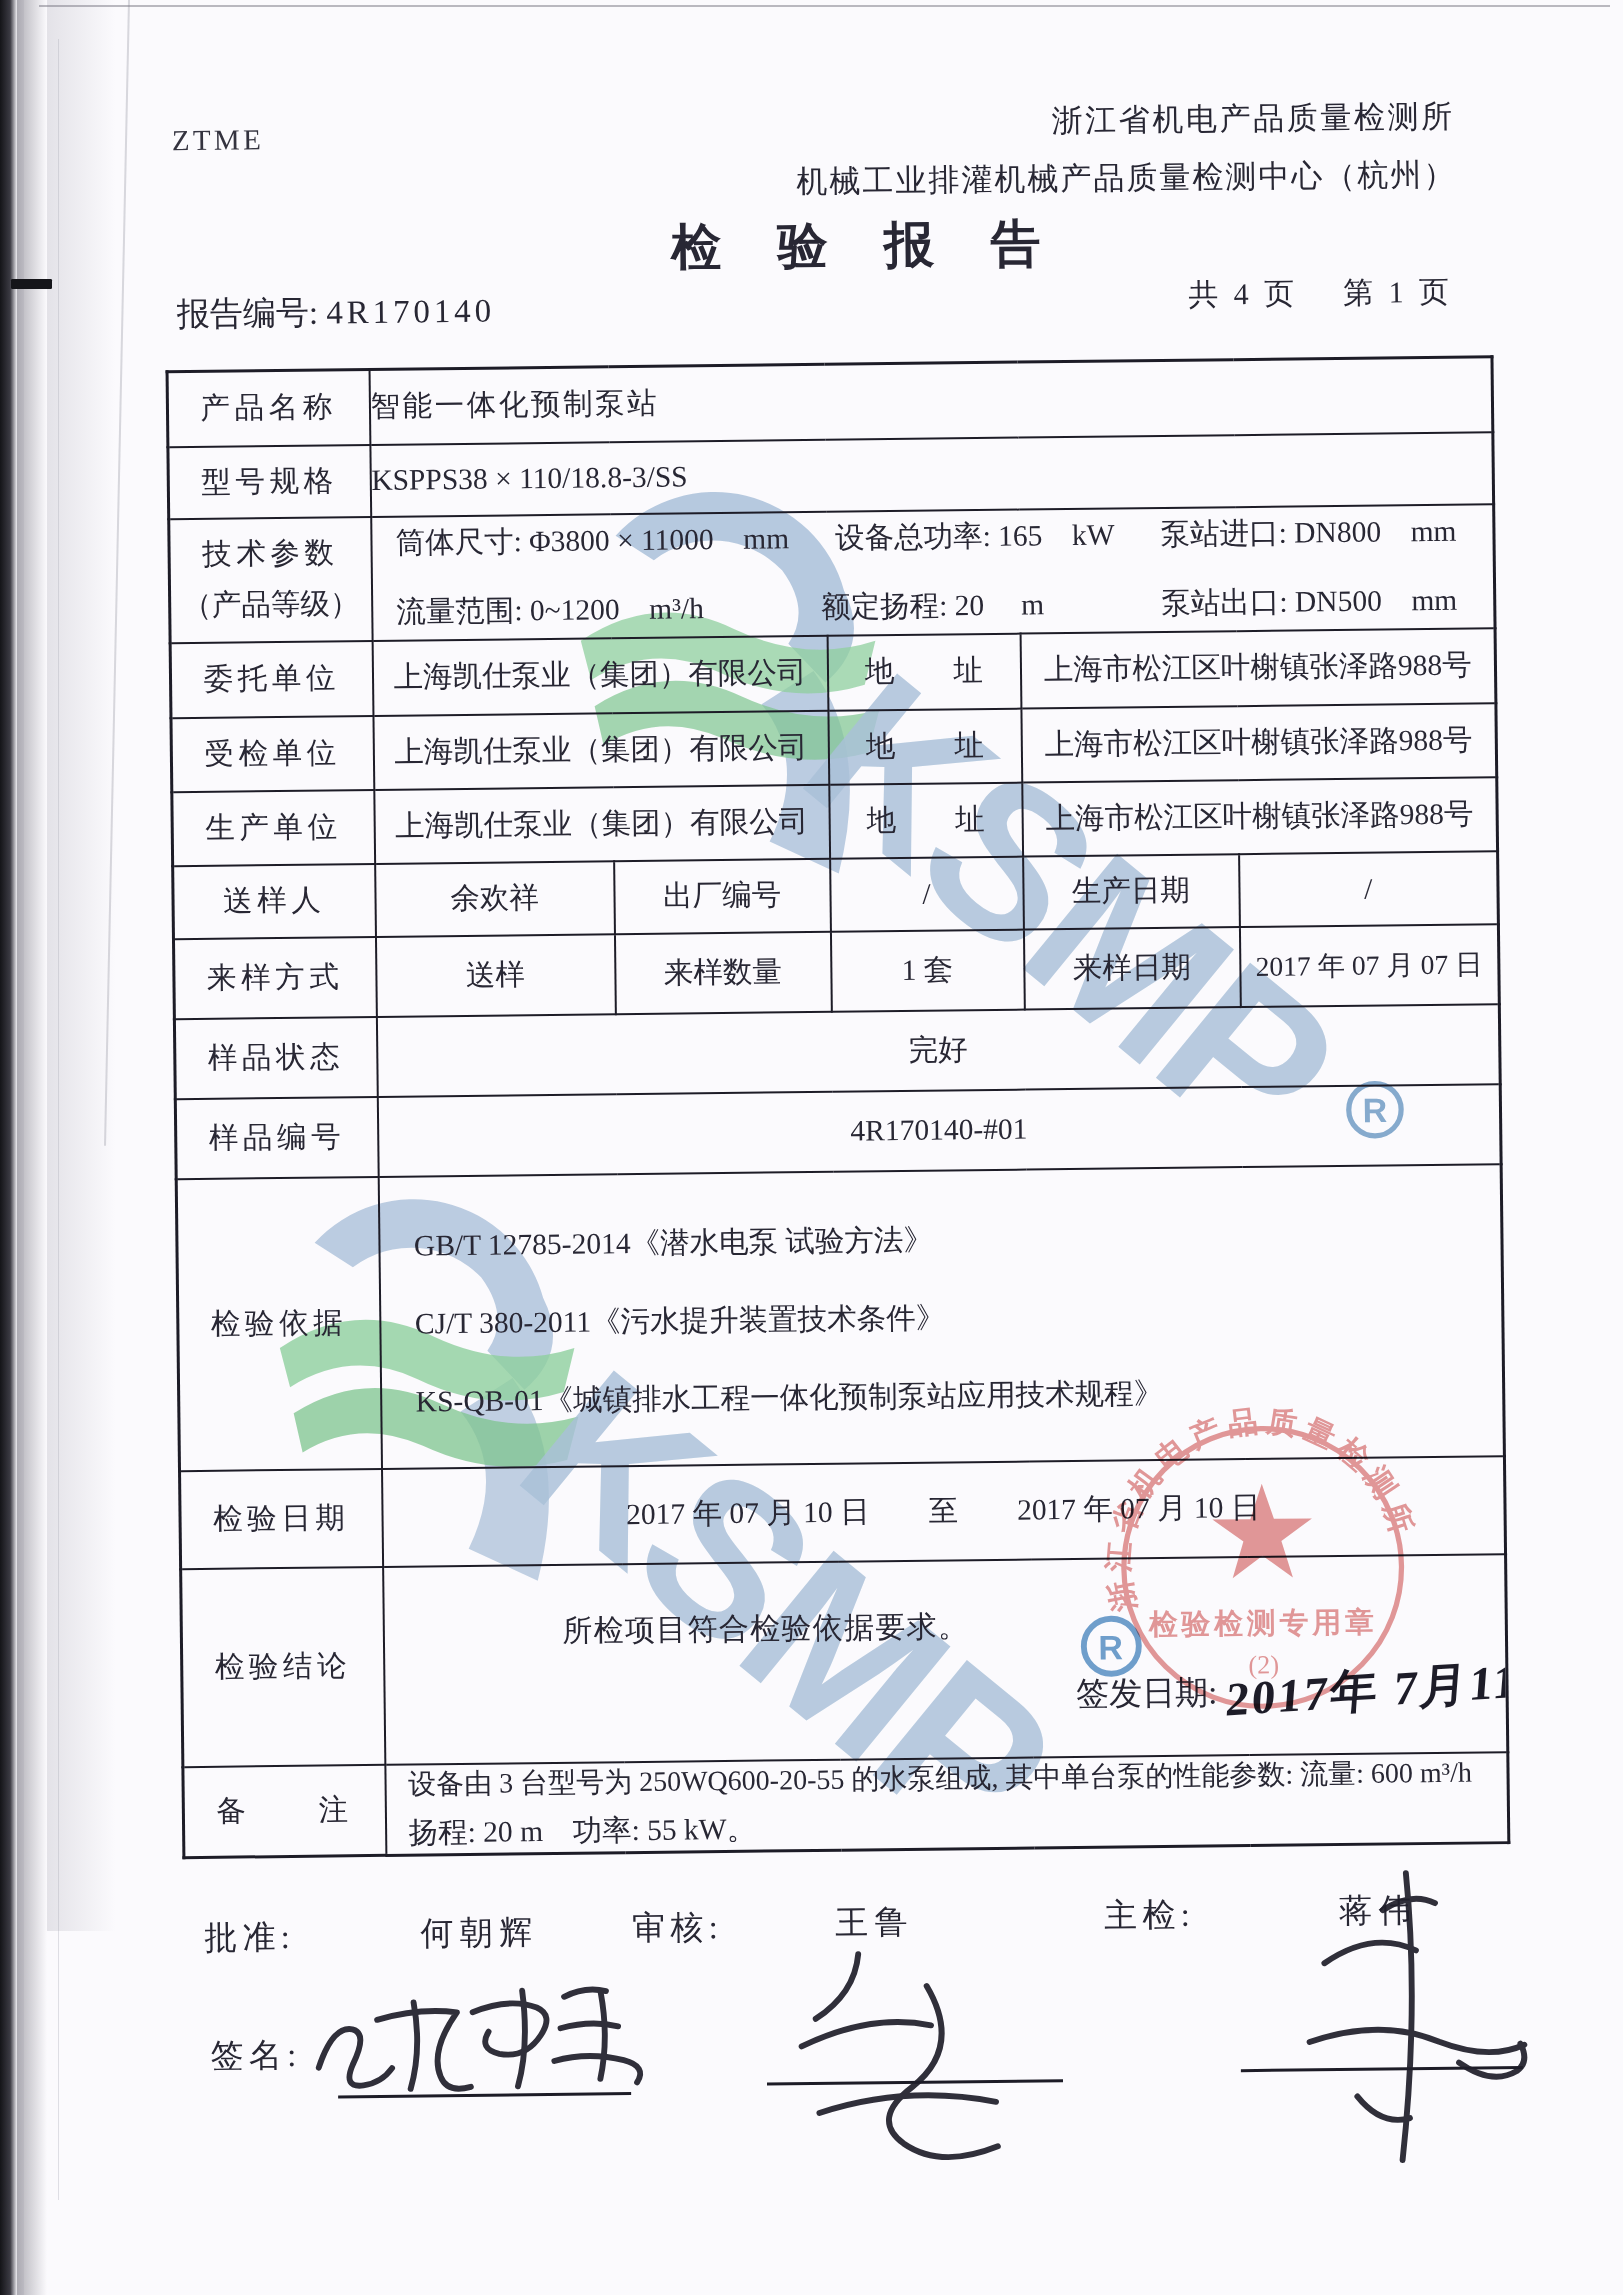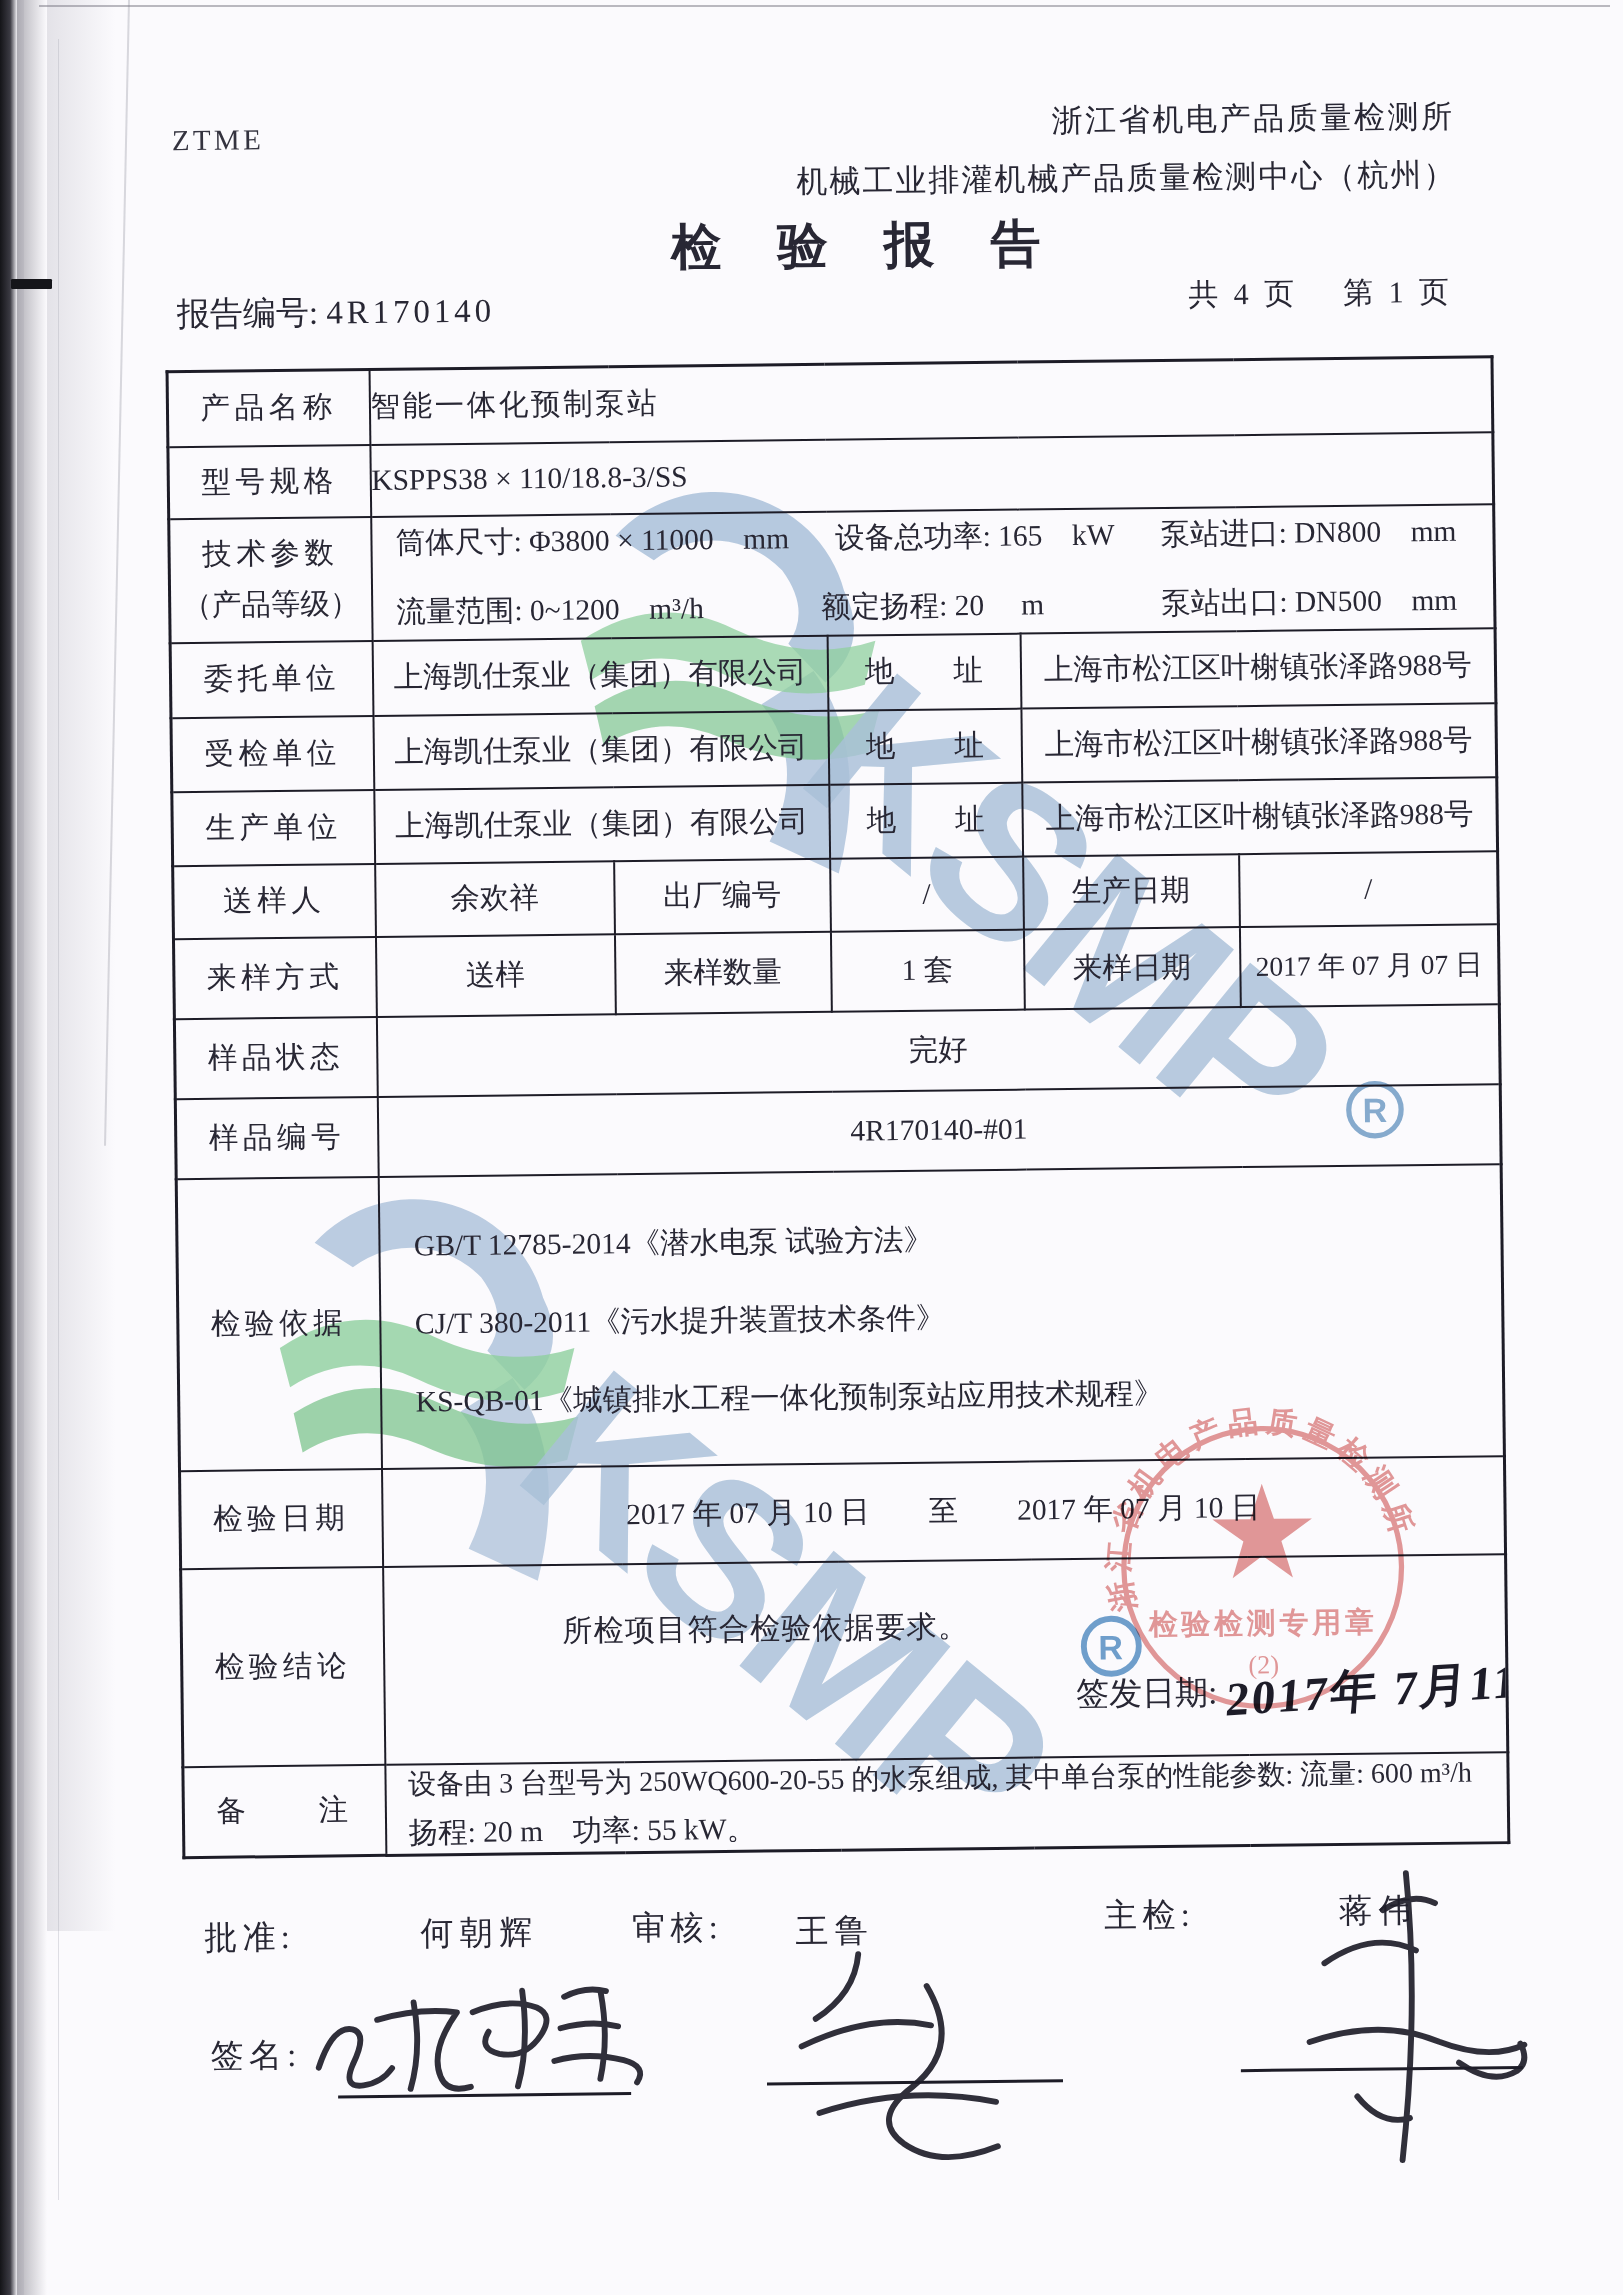--- a/index.html
+++ b/index.html
@@ -245,21 +245,21 @@
         </text>
         <polygon points="0,-78 18,-24 76,-24 29,10 46,66 0,32 -46,66 -29,10 -76,-24 -18,-24" transform="translate(265,212)" fill="#cf5a5a"></polygon>
         <text x="265" y="362" text-anchor="middle" fill="#cf5a5a" font-size="44" font-weight="bold" letter-spacing="6">检验检测专用章</text>
         <text x="265" y="424" text-anchor="middle" fill="#cf5a5a" font-size="40">(2)</text>
       </g>
     </svg>
 
     <div class="abs approve-row" style="left:195px;top:1909px;letter-spacing:5.2px;">批准:</div>
     <div class="abs approve-row" style="left:411px;top:1907px;letter-spacing:6.5px;">何朝辉</div>
     <div class="abs approve-row" style="left:623px;top:1904px;letter-spacing:5.2px;">审核:</div>
-    <div class="abs approve-row" style="left:786px;top:1901px;letter-spacing:6.5px;margin-top:8px;">王鲁</div>
+    <div class="abs approve-row" style="left:826px;top:1901px;letter-spacing:6.5px;">王鲁</div>
     <div class="abs approve-row" style="left:1095px;top:1897px;letter-spacing:5.2px;">主检:</div>
     <div class="abs approve-row" style="left:1330px;top:1895px;letter-spacing:6.5px;">蒋伟</div>
     <div class="abs sign-label" style="left:200px;top:2027px;letter-spacing:5.2px;">签名:</div>
 
     <div class="u-line" style="left:327px;top:2090px;width:293px;"></div>
     <div class="u-line" style="left:756px;top:2082px;width:296px;"></div>
     <div class="u-line" style="left:1230px;top:2074px;width:282px;"></div>
 
     <svg class="abs" style="left:0;top:0;width:1624px;height:2295px;" viewBox="0 0 2480 3506">
       <g stroke="#1f1e2a" stroke-width="9" fill="none" stroke-linecap="round" stroke-linejoin="round" opacity="0.92">

